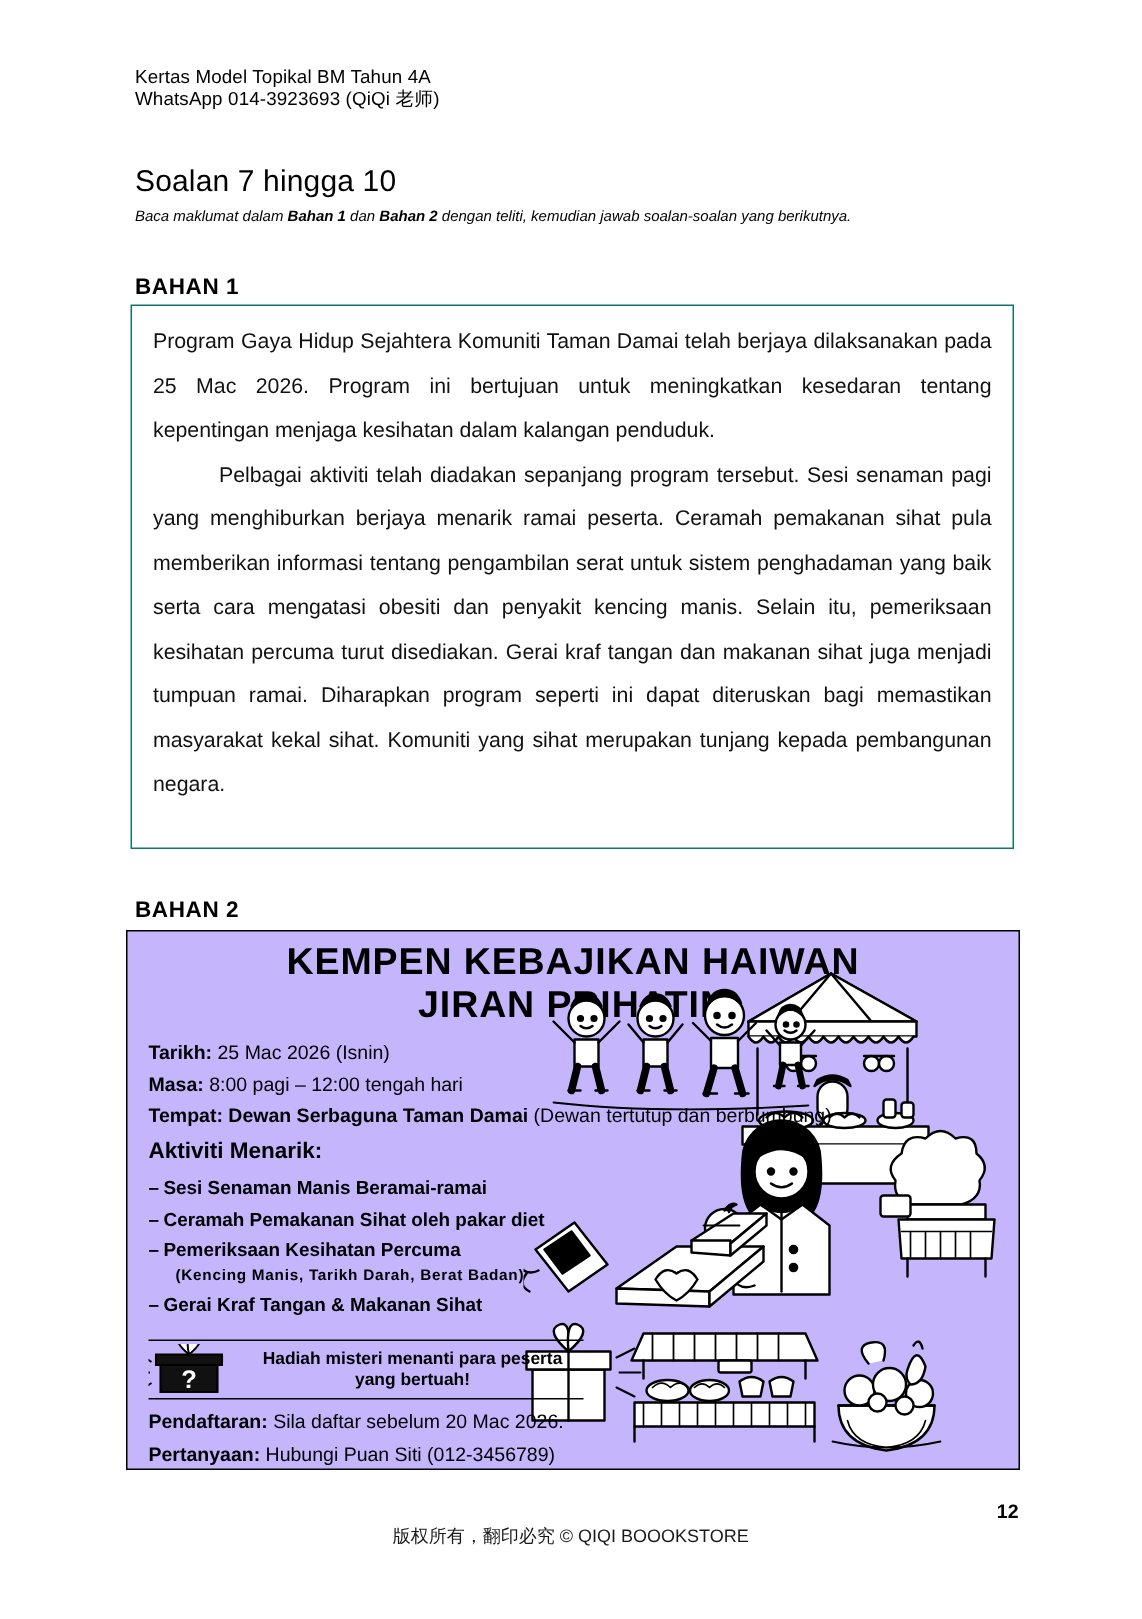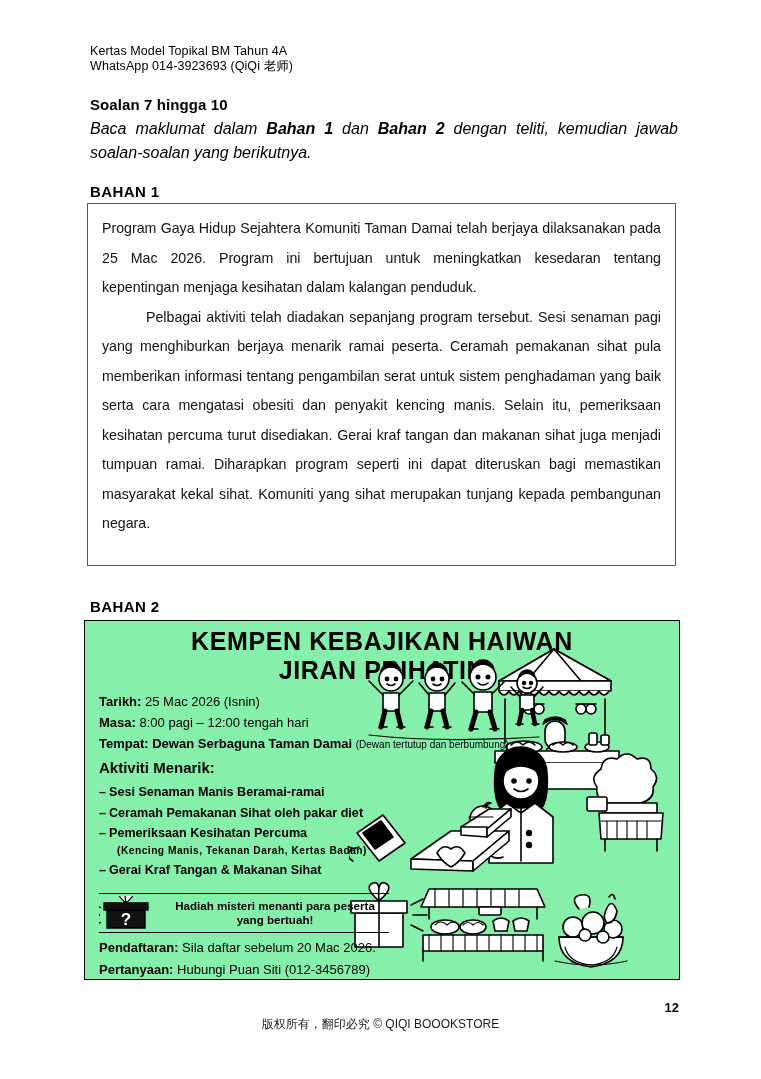--- a/index.html
+++ b/index.html
@@ -41,28 +41,29 @@
   .doc-header .hdr-right { padding-right: 2px; }
 
   
   .instr {
     position: absolute;
     left: 90px;
     top: 96px;
     width: 588px;
   }
   .instr-title {
-    font-weight: bold;
-    font-size: 15px;
+    font-weight: normal;
+    font-size: 20px;
     letter-spacing: .1px;
     margin-bottom: 4px;
+    margin-top: 14px;
   }
   .instr-body {
     font-style: italic;
-    font-size: 16px;
+    font-size: 10px;
     line-height: 1.5;
     text-align: justify;
     text-justify: inter-word;
   }
   .instr-body b { font-style: italic; font-weight: bold; }
 
   
   .sect-label {
     position: absolute;
     font-weight: bold;
@@ -96,21 +97,21 @@
   
   .poster {
     position: absolute;
     left: 84px;
     top: 620px;
     width: 596px;
     height: 360px;
     border: 1px solid #000;
     box-sizing: border-box;
     overflow: hidden;
-    background: #86efac;
+    background: #c4b5fd;
   }
   .poster-title {
     text-align: center;
     font-weight: bold;
     font-size: 25px;
     line-height: 1.15;
     letter-spacing: .6px;
     padding-top: 6px;
   }
   .poster-title .line2 { display: block; }
@@ -118,21 +119,21 @@
   .poster-body {
     position: relative;
     padding: 6px 0 0 14px;
   }
   .p-line {
     font-size: 13px;
     line-height: 1.62;
     white-space: nowrap;
   }
   .p-line .lbl { font-weight: bold; }
-  .p-line .small { font-size: 10px; }
+  .p-line .small { font-size: 13px; }
   .p-head {
     font-size: 15px;
     font-weight: bold;
     line-height: 1.7;
     margin-top: 1px;
   }
   .p-bullets {
     margin: 2px 0 0 0;
     padding: 0;
     list-style: none;
@@ -421,21 +422,21 @@
 
     <div class="poster-body">
       <div class="p-line"><span class="lbl">Tarikh:</span> <span>25 Mac 2026 (Isnin)</span></div>
       <div class="p-line"><span class="lbl">Masa:</span> <span>8:00 pagi – 12:00 tengah hari</span></div>
       <div class="p-line"><span class="lbl">Tempat:</span> <span class="lbl">Dewan Serbaguna Taman Damai</span> <span class="small">(Dewan tertutup dan berbumbung)</span></div>
       <div class="p-head">Aktiviti Menarik:</div>
 
       <ul class="p-bullets">
         <li><span class="dash">–</span><span>Sesi Senaman Manis Beramai-ramai</span></li>
         <li><span class="dash">–</span><span>Ceramah Pemakanan Sihat oleh pakar diet</span></li>
-        <li><span class="dash">–</span><span>Pemeriksaan Kesihatan Percuma</span><span class="sub">(Kencing Manis,  Tekanan Darah,  Kertas Badan)</span></li>
+        <li><span class="dash">–</span><span>Pemeriksaan Kesihatan Percuma</span><span class="sub">(Kencing Manis,  Tarikh Darah,  Berat Badan)</span></li>
         <li><span class="dash">–</span><span>Gerai Kraf Tangan &amp; Makanan Sihat</span></li>
       </ul>
     </div>
 
     <div class="prize">
       <svg width="54" height="34" viewBox="0 0 54 34">
         <path d="M8 13 h38 v19 h-38 z" fill="#111" stroke="#000" stroke-width="1.4"></path>
         <path d="M5 7 h44 v7 h-44 z" fill="#111" stroke="#000" stroke-width="1.4"></path>
         <path d="M27 7 q-12 -10 -4 -12 q7 -2 4 12 z" fill="#fff" stroke="#000" stroke-width="1.3"></path>
         <path d="M27 7 q12 -10 4 -12 q-7 -2 -4 12 z" fill="#fff" stroke="#000" stroke-width="1.3"></path>

